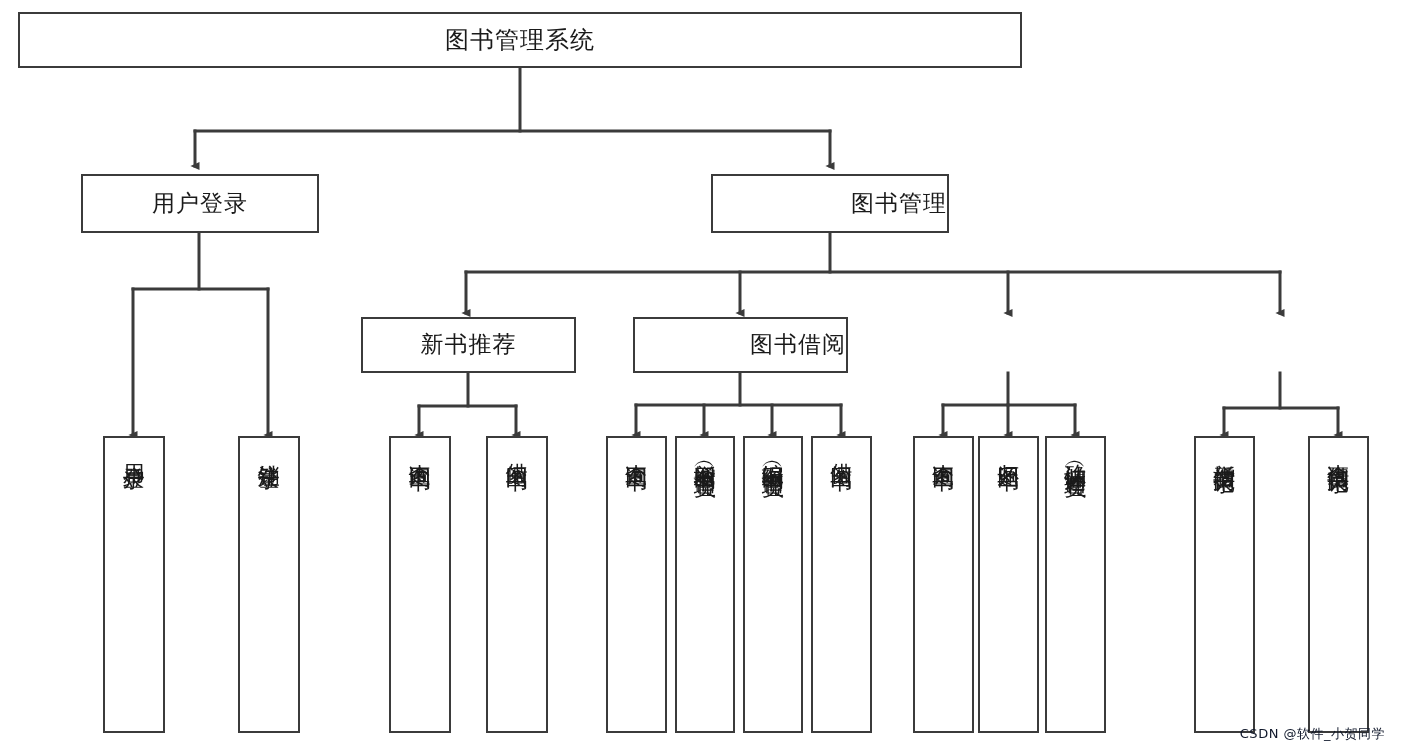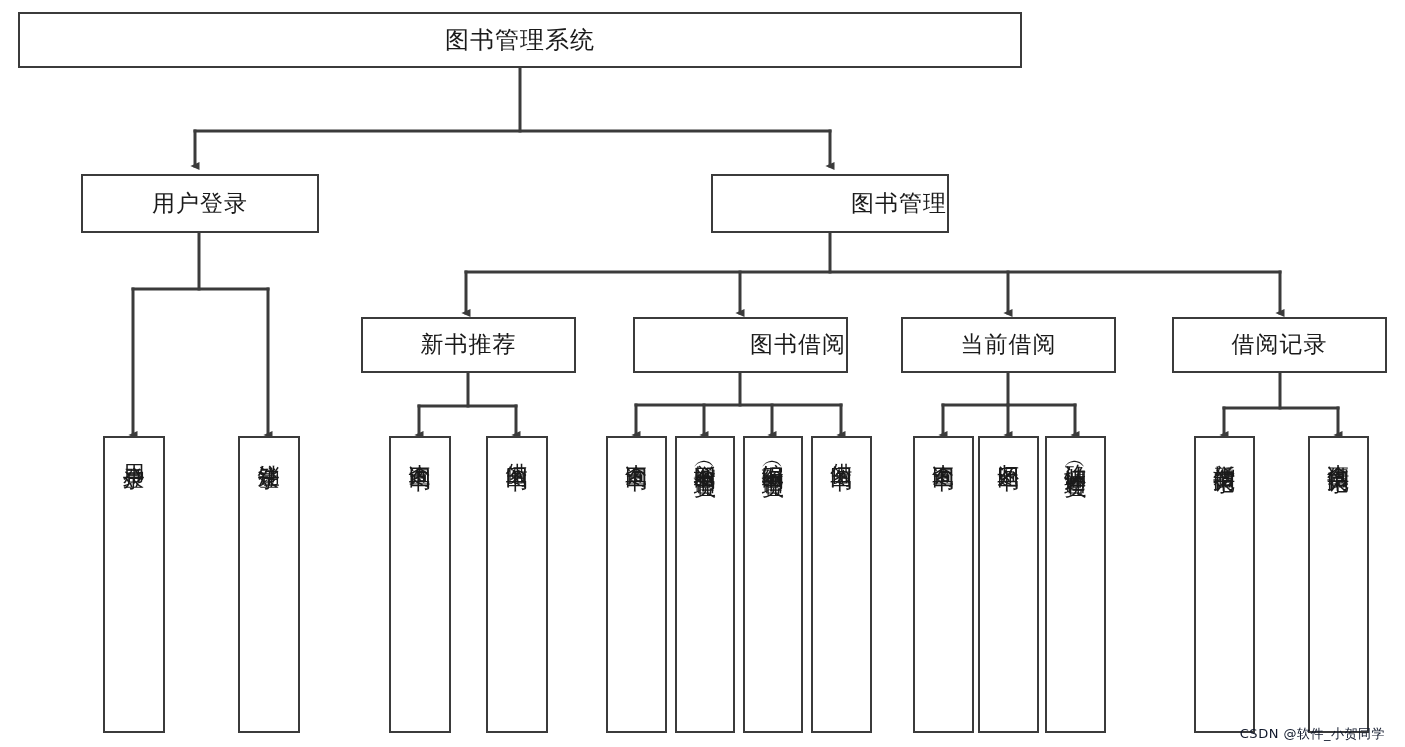--- a/index.html
+++ b/index.html
@@ -132,26 +132,20 @@
   <div class="node horiz" style="left:711px; top:174px; width:238px; height:59px;justify-content:flex-end;">
     <span>图书管理</span>
   </div>
 
   <div class="node horiz" style="left:361px; top:317px; width:215px; height:56px;">
     <span>新书推荐</span>
   </div>
   <div class="node horiz" style="left:633px; top:317px; width:215px; height:56px;justify-content:flex-end;">
     <span>图书借阅</span>
   </div>
-  <div class="node horiz" style="left:901px; top:317px; width:215px; height:56px;">
-    <span>当前借阅</span>
-  </div>
-  <div class="node horiz" style="left:1172px; top:317px; width:215px; height:56px;">
-    <span>借阅记录</span>
-  </div>
 
   <div class="node vert" style="left:103px; top:436px; width:62px; height:297px;">
     <span class="vlabel">用户登录</span>
   </div>
   <div class="node vert" style="left:238px; top:436px; width:62px; height:297px;">
     <span class="vlabel">注销登录</span>
   </div>
 
   <div class="node vert" style="left:389px; top:436px; width:62px; height:297px;">
     <span class="vlabel">查询图书</span>

